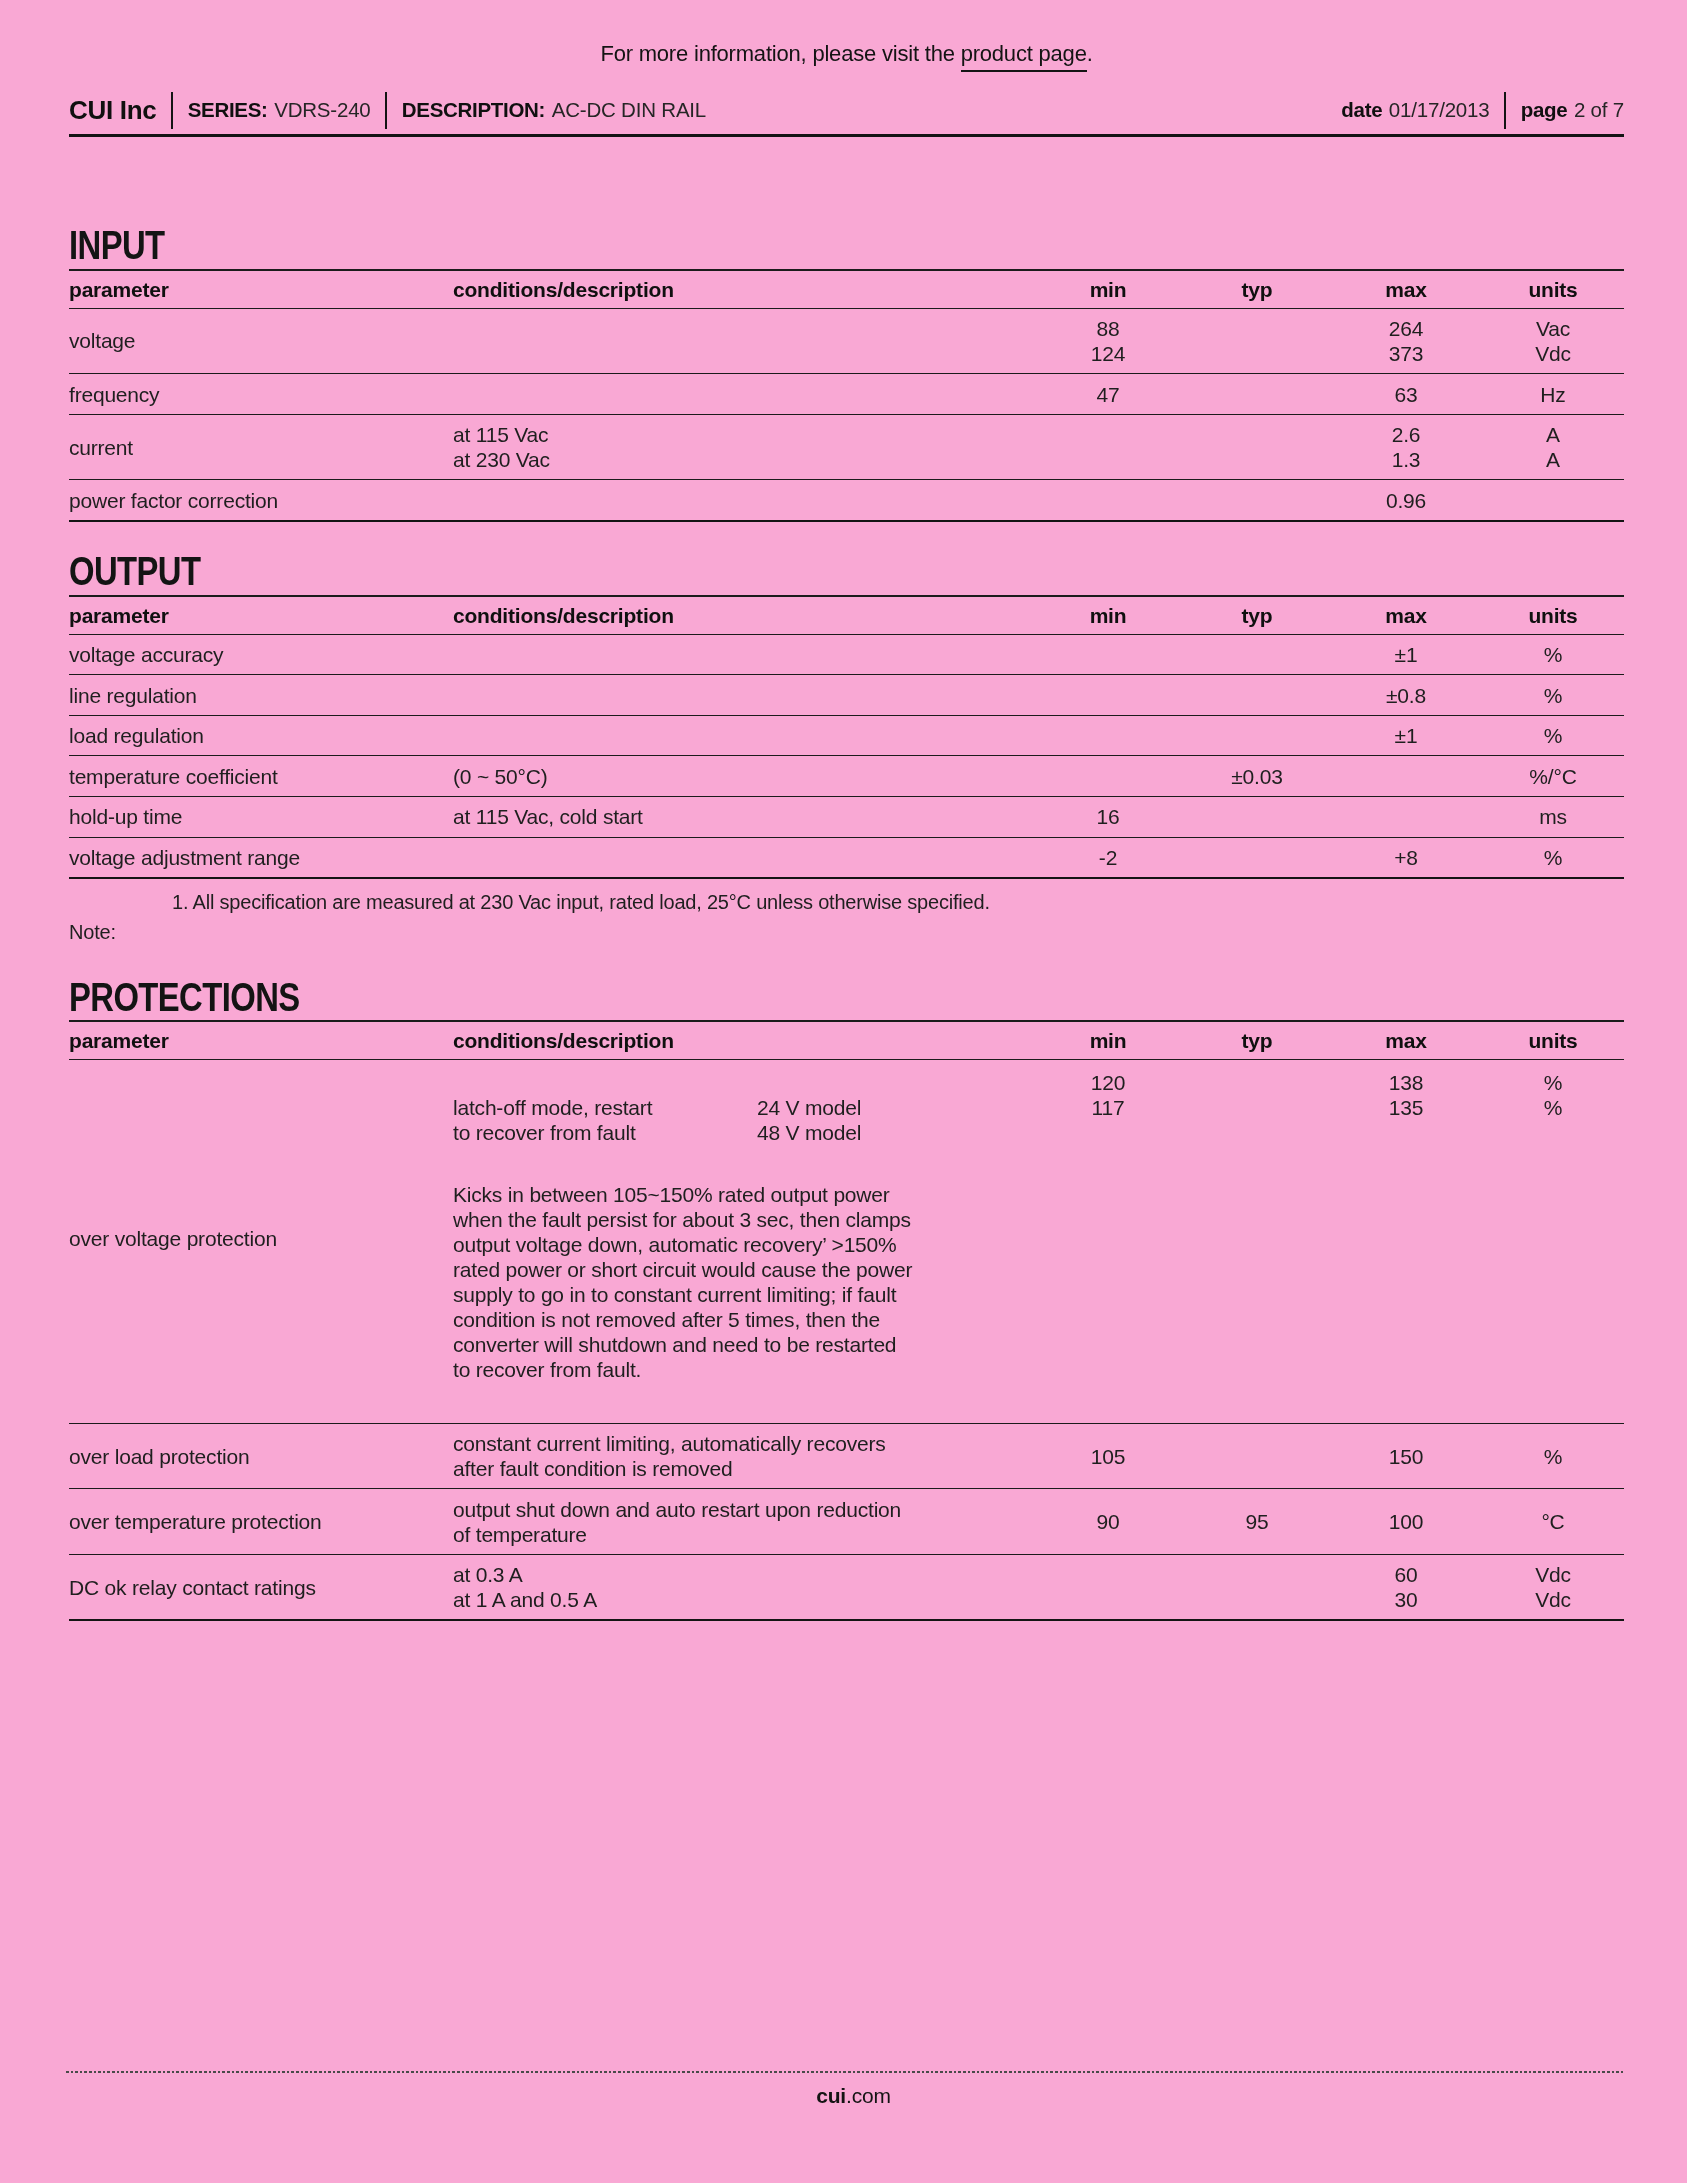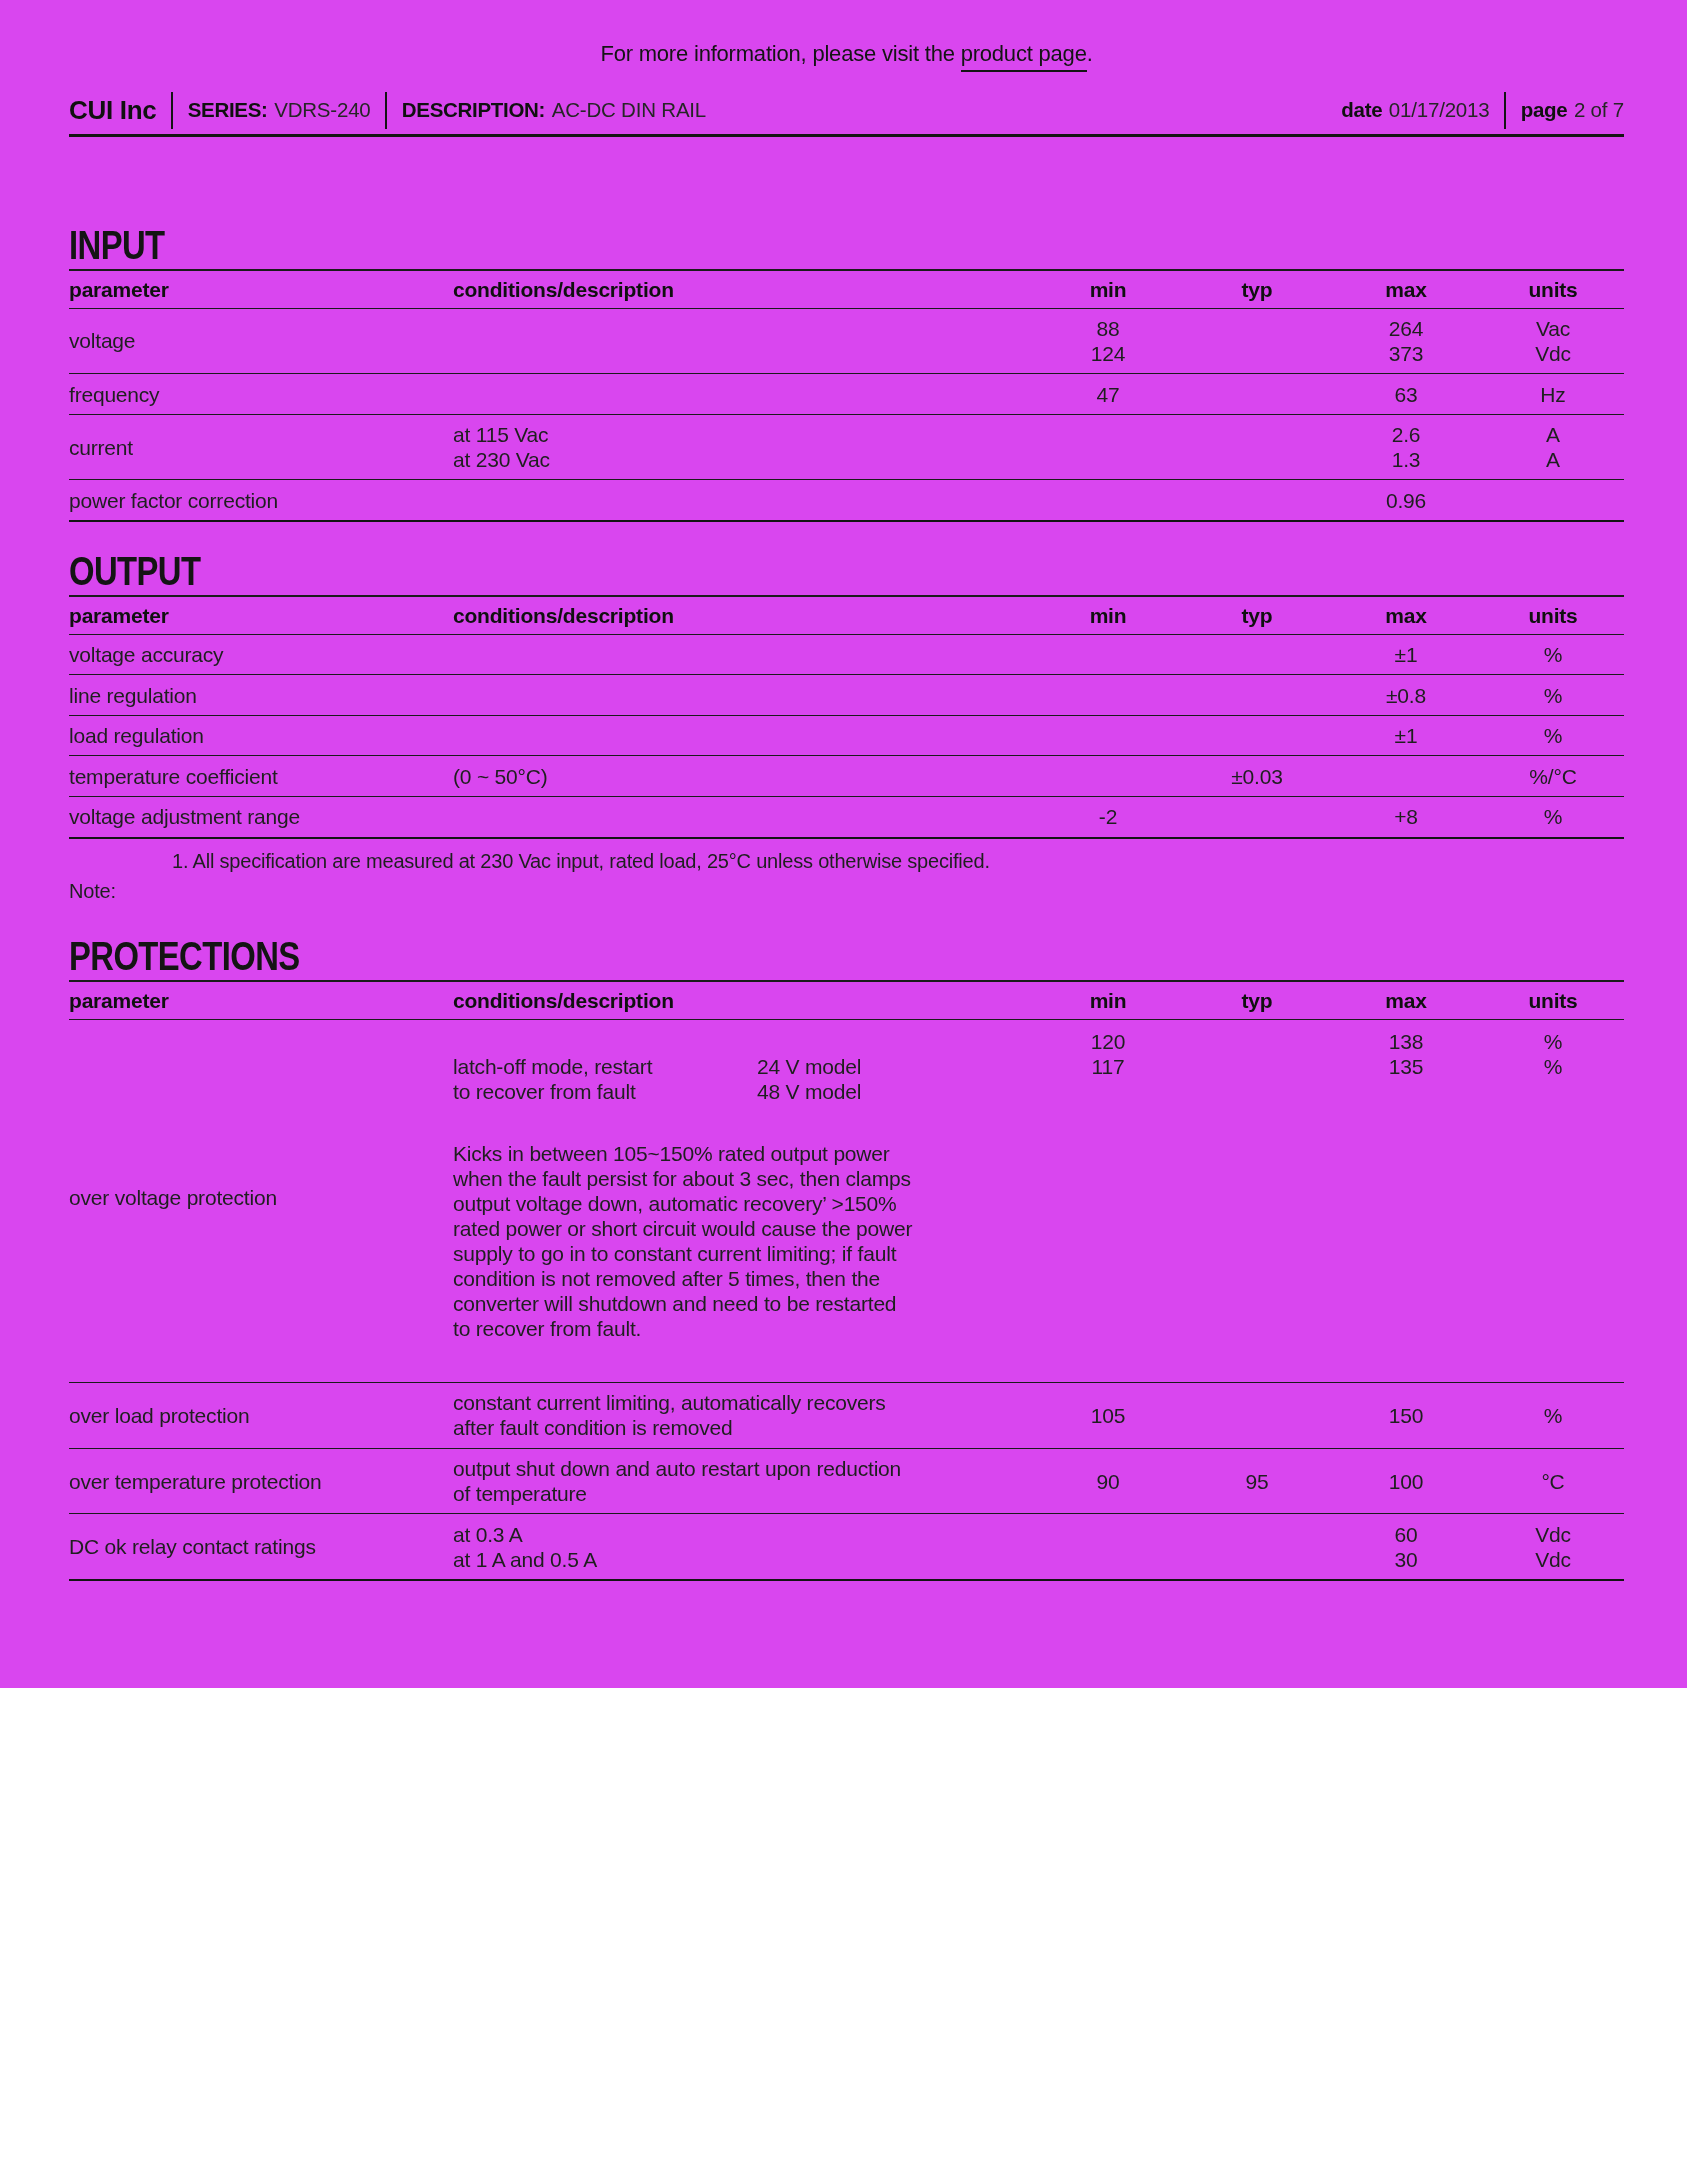--- a/index.html
+++ b/index.html
@@ -1,20 +1,20 @@
 <!DOCTYPE html>
 <html style="font-size:10.6px"><head>
 <meta charset="utf-8">
 <style>
   * { margin:0; padding:0; box-sizing:border-box; }
   html,body { background:#ffffff; }
   .page {
     position:relative;
-    width:1687px; height:1688px;
-    background:#d946ef;
+    width:1687px; height:2183px;
+    background:#f9a8d4;
     color:#1b1b1b;
     font-family:"Liberation Sans", sans-serif;
     letter-spacing:-0.2px;
     overflow:hidden;
   }
   .content { padding-left:69px; padding-right:63px; }
 
   
   .top-note {
     padding-top:41px;
@@ -274,20 +274,28 @@
           <td class="c">±1</td>
           <td class="c">%</td>
         </tr>
         <tr>
           <td>temperature coefficient</td>
           <td>(0 ~ 50°C)</td>
           <td class="c"></td>
           <td class="c">±0.03</td>
           <td class="c"></td>
           <td class="c">%/°C</td>
+        </tr>
+        <tr>
+          <td>hold-up time</td>
+          <td>at 115 Vac, cold start</td>
+          <td class="c">16</td>
+          <td class="c"></td>
+          <td class="c"></td>
+          <td class="c">ms</td>
         </tr>
         <tr>
           <td>voltage adjustment range</td>
           <td></td>
           <td class="c">-2</td>
           <td class="c"></td>
           <td class="c">+8</td>
           <td class="c">%</td>
         </tr>
       </tbody>

